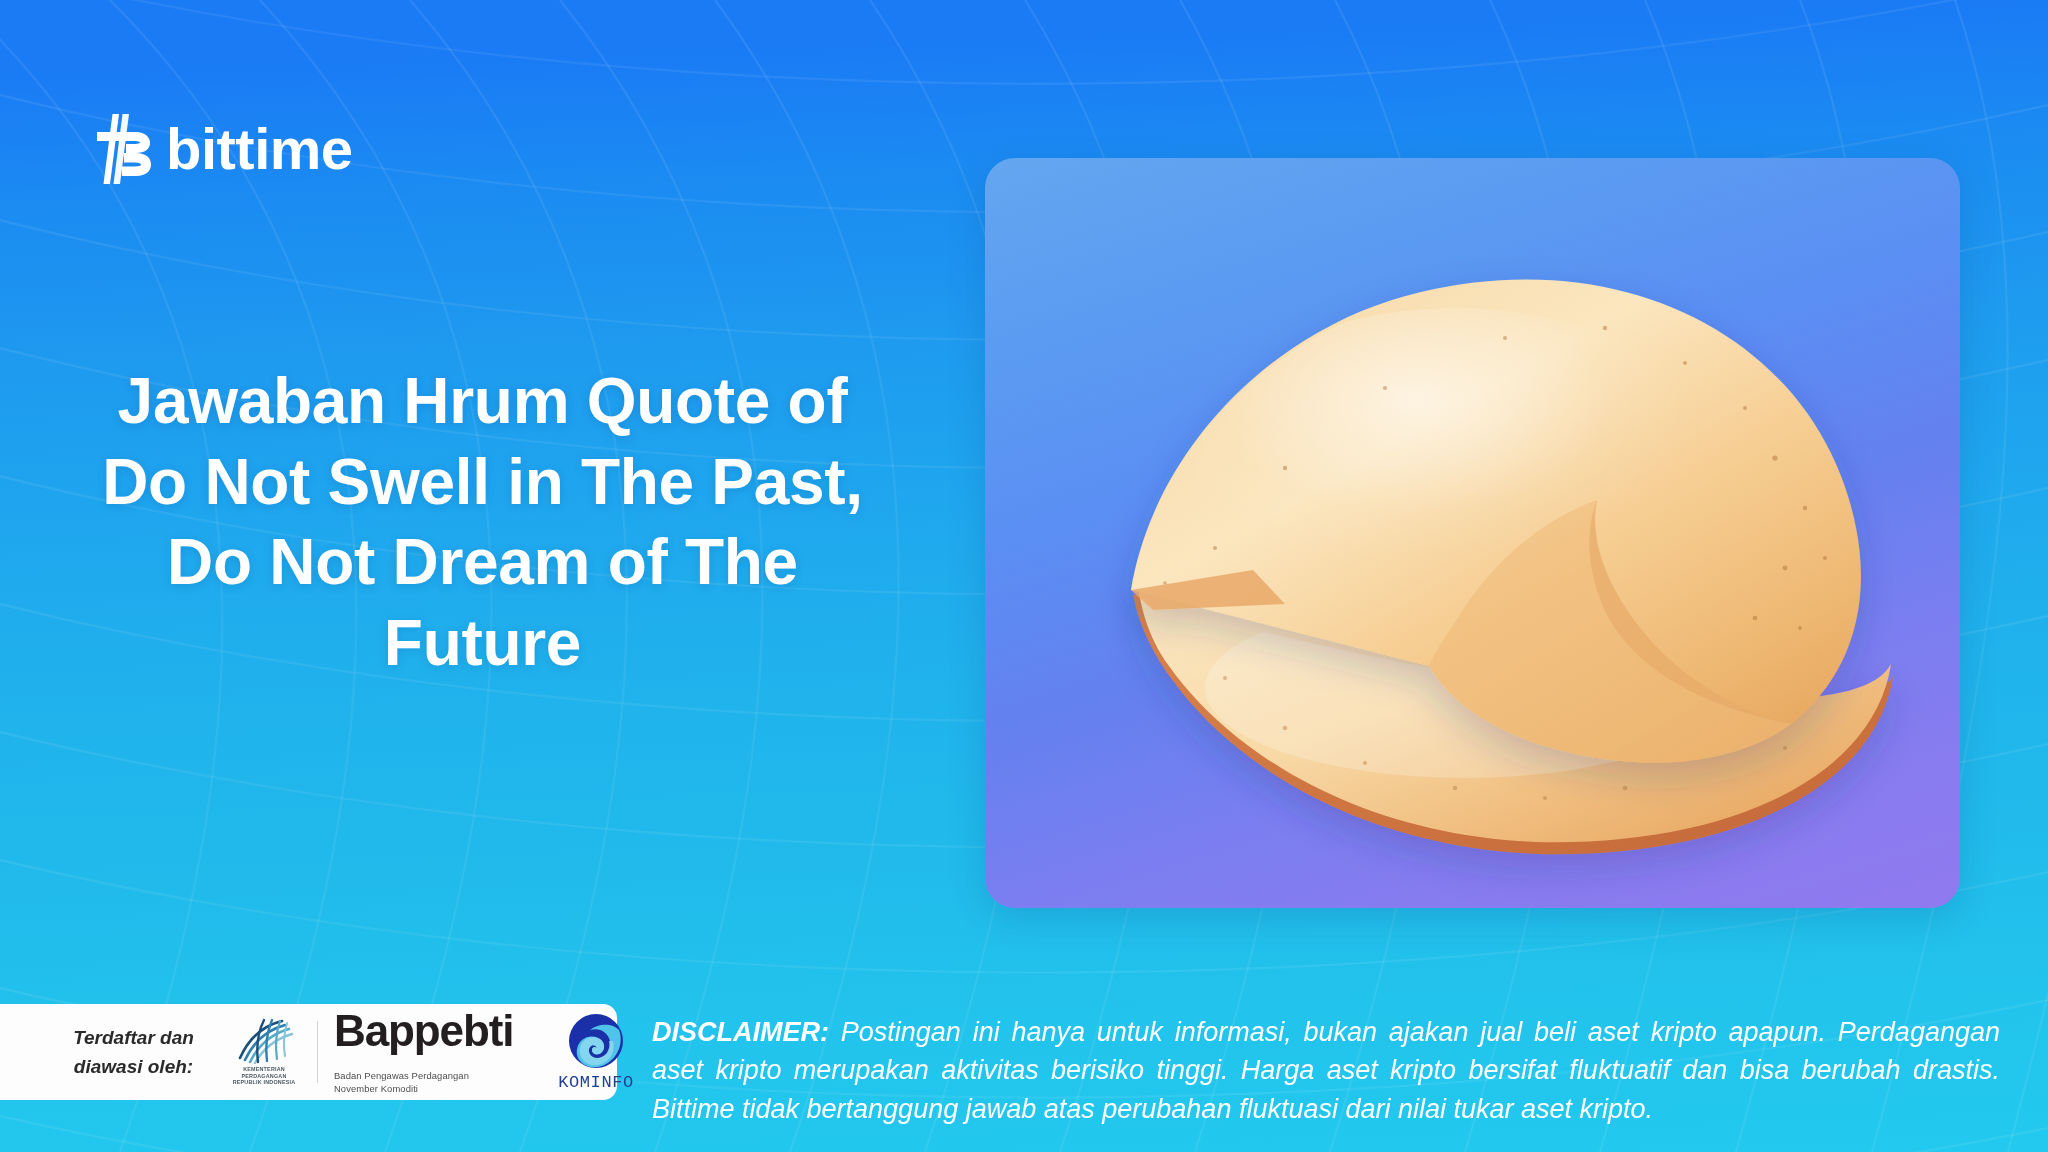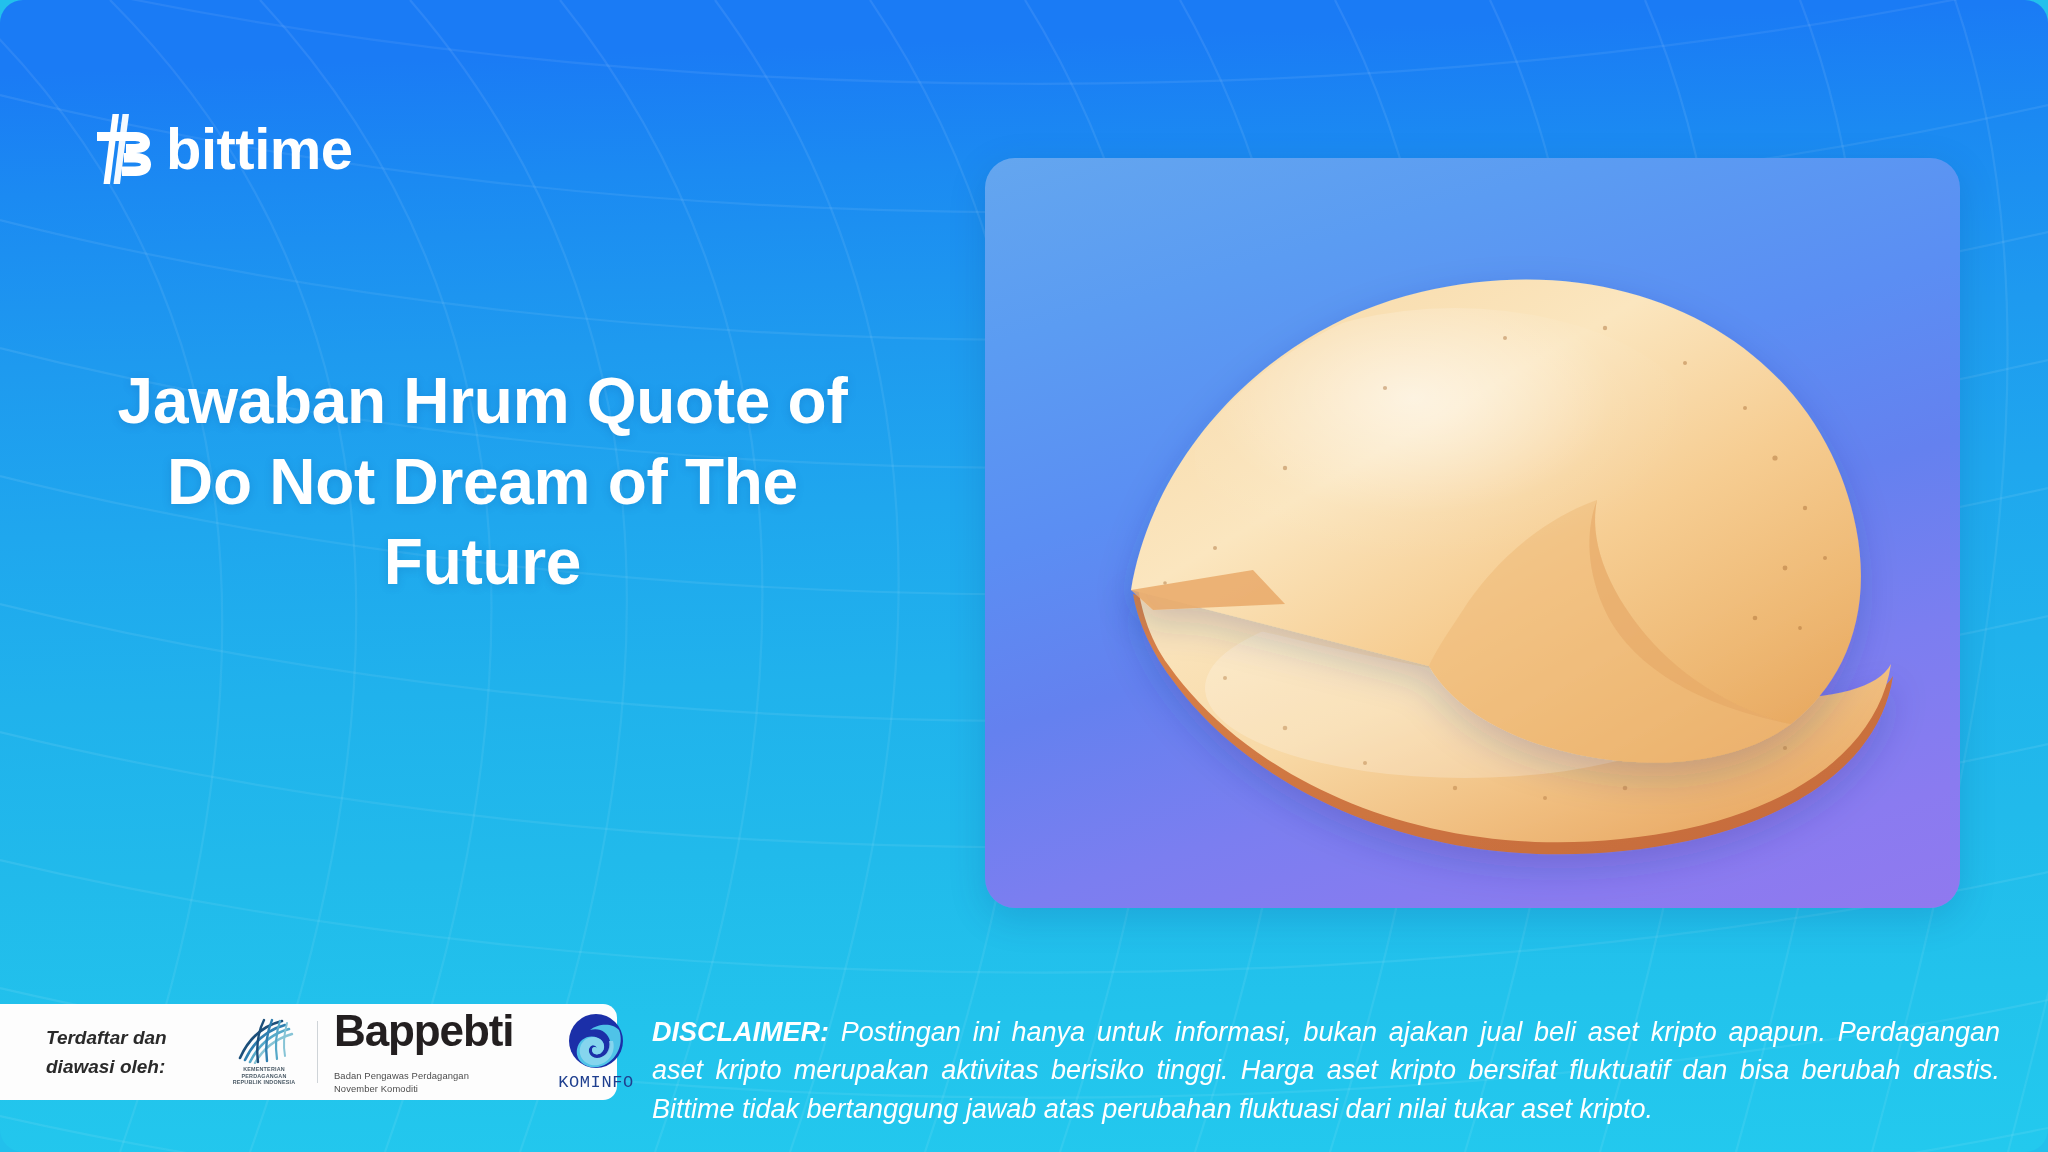--- a/index.html
+++ b/index.html
@@ -18,21 +18,20 @@
     background: linear-gradient(178deg,
         #1a7bf5 0%,
         #1a7bf5 6%,
         #1b8af2 16%,
         #1e9aef 30%,
         #1fa7ee 44%,
         #20b2ec 58%,
         #21baeb 72%,
         #22c3ec 86%,
         #23c9ee 100%);
-    border-radius: 23px;
   }
 
   
   .bg-grid {
     position: absolute;
     inset: 0;
     pointer-events: none;
     opacity: .5;
   }
 
@@ -112,20 +111,21 @@
     gap: 0;
   }
   .badge-lead {
     color: #2a2a2a;
     font-size: 19px;
     font-style: italic;
     font-weight: 700;
     line-height: 1.55;
     width: 175px;
     flex: none;
+    text-align: center;
   }
   .badge-lead span { display:block; white-space:nowrap; }
   .kemendag {
     width: 78px; height: 74px; flex:none;
     display:flex; flex-direction:column; align-items:center; justify-content:center;
     margin-left: 4px;
   }
   .kemendag-cap {
     font-size: 5.4px; line-height: 1.25; color:#4a5a66;
     text-align:center; letter-spacing:.2px; font-weight:700;
@@ -227,20 +227,21 @@
         <path d="M34 20 L44 20 C 53 20 58 25 58 31 C 58 37 53 41 44 41 L34 41 L34 32 L43 32 C 46 32 48 31 48 30.5 C 48 30 46 29 43 29 L34 29 Z"></path>
 
         <path d="M32 41 L44 41 C 54 41 59 46 59 52.5 C 59 59 54 64 44 64 L30 64 L30 54.5 L43 54.5 C 47 54.5 49 53.5 49 52.5 C 49 51.5 47 50.5 43 50.5 L32 50.5 Z"></path>
       </g>
     </svg>
     <div class="logo-word">bittime</div>
   </div>
 
   <h1 class="headline">
     <span class="hl-line">Jawaban Hrum Quote of</span>
+    <span class="hl-line">Do Not Swell in The Past,</span>
     <span class="hl-line">Do Not Dream of The</span>
     <span class="hl-line">Future</span>
   </h1>
 
   <div class="hero-card">
     <div class="cookie-wrap">
       <svg class="hero-cookie" viewBox="0 0 975 750" preserveAspectRatio="xMidYMid meet">
         <defs>
           <linearGradient id="cookTop" x1="0.15" y1="0.1" x2="0.9" y2="0.95">
             <stop offset="0" stop-color="#f8dcad"></stop>

